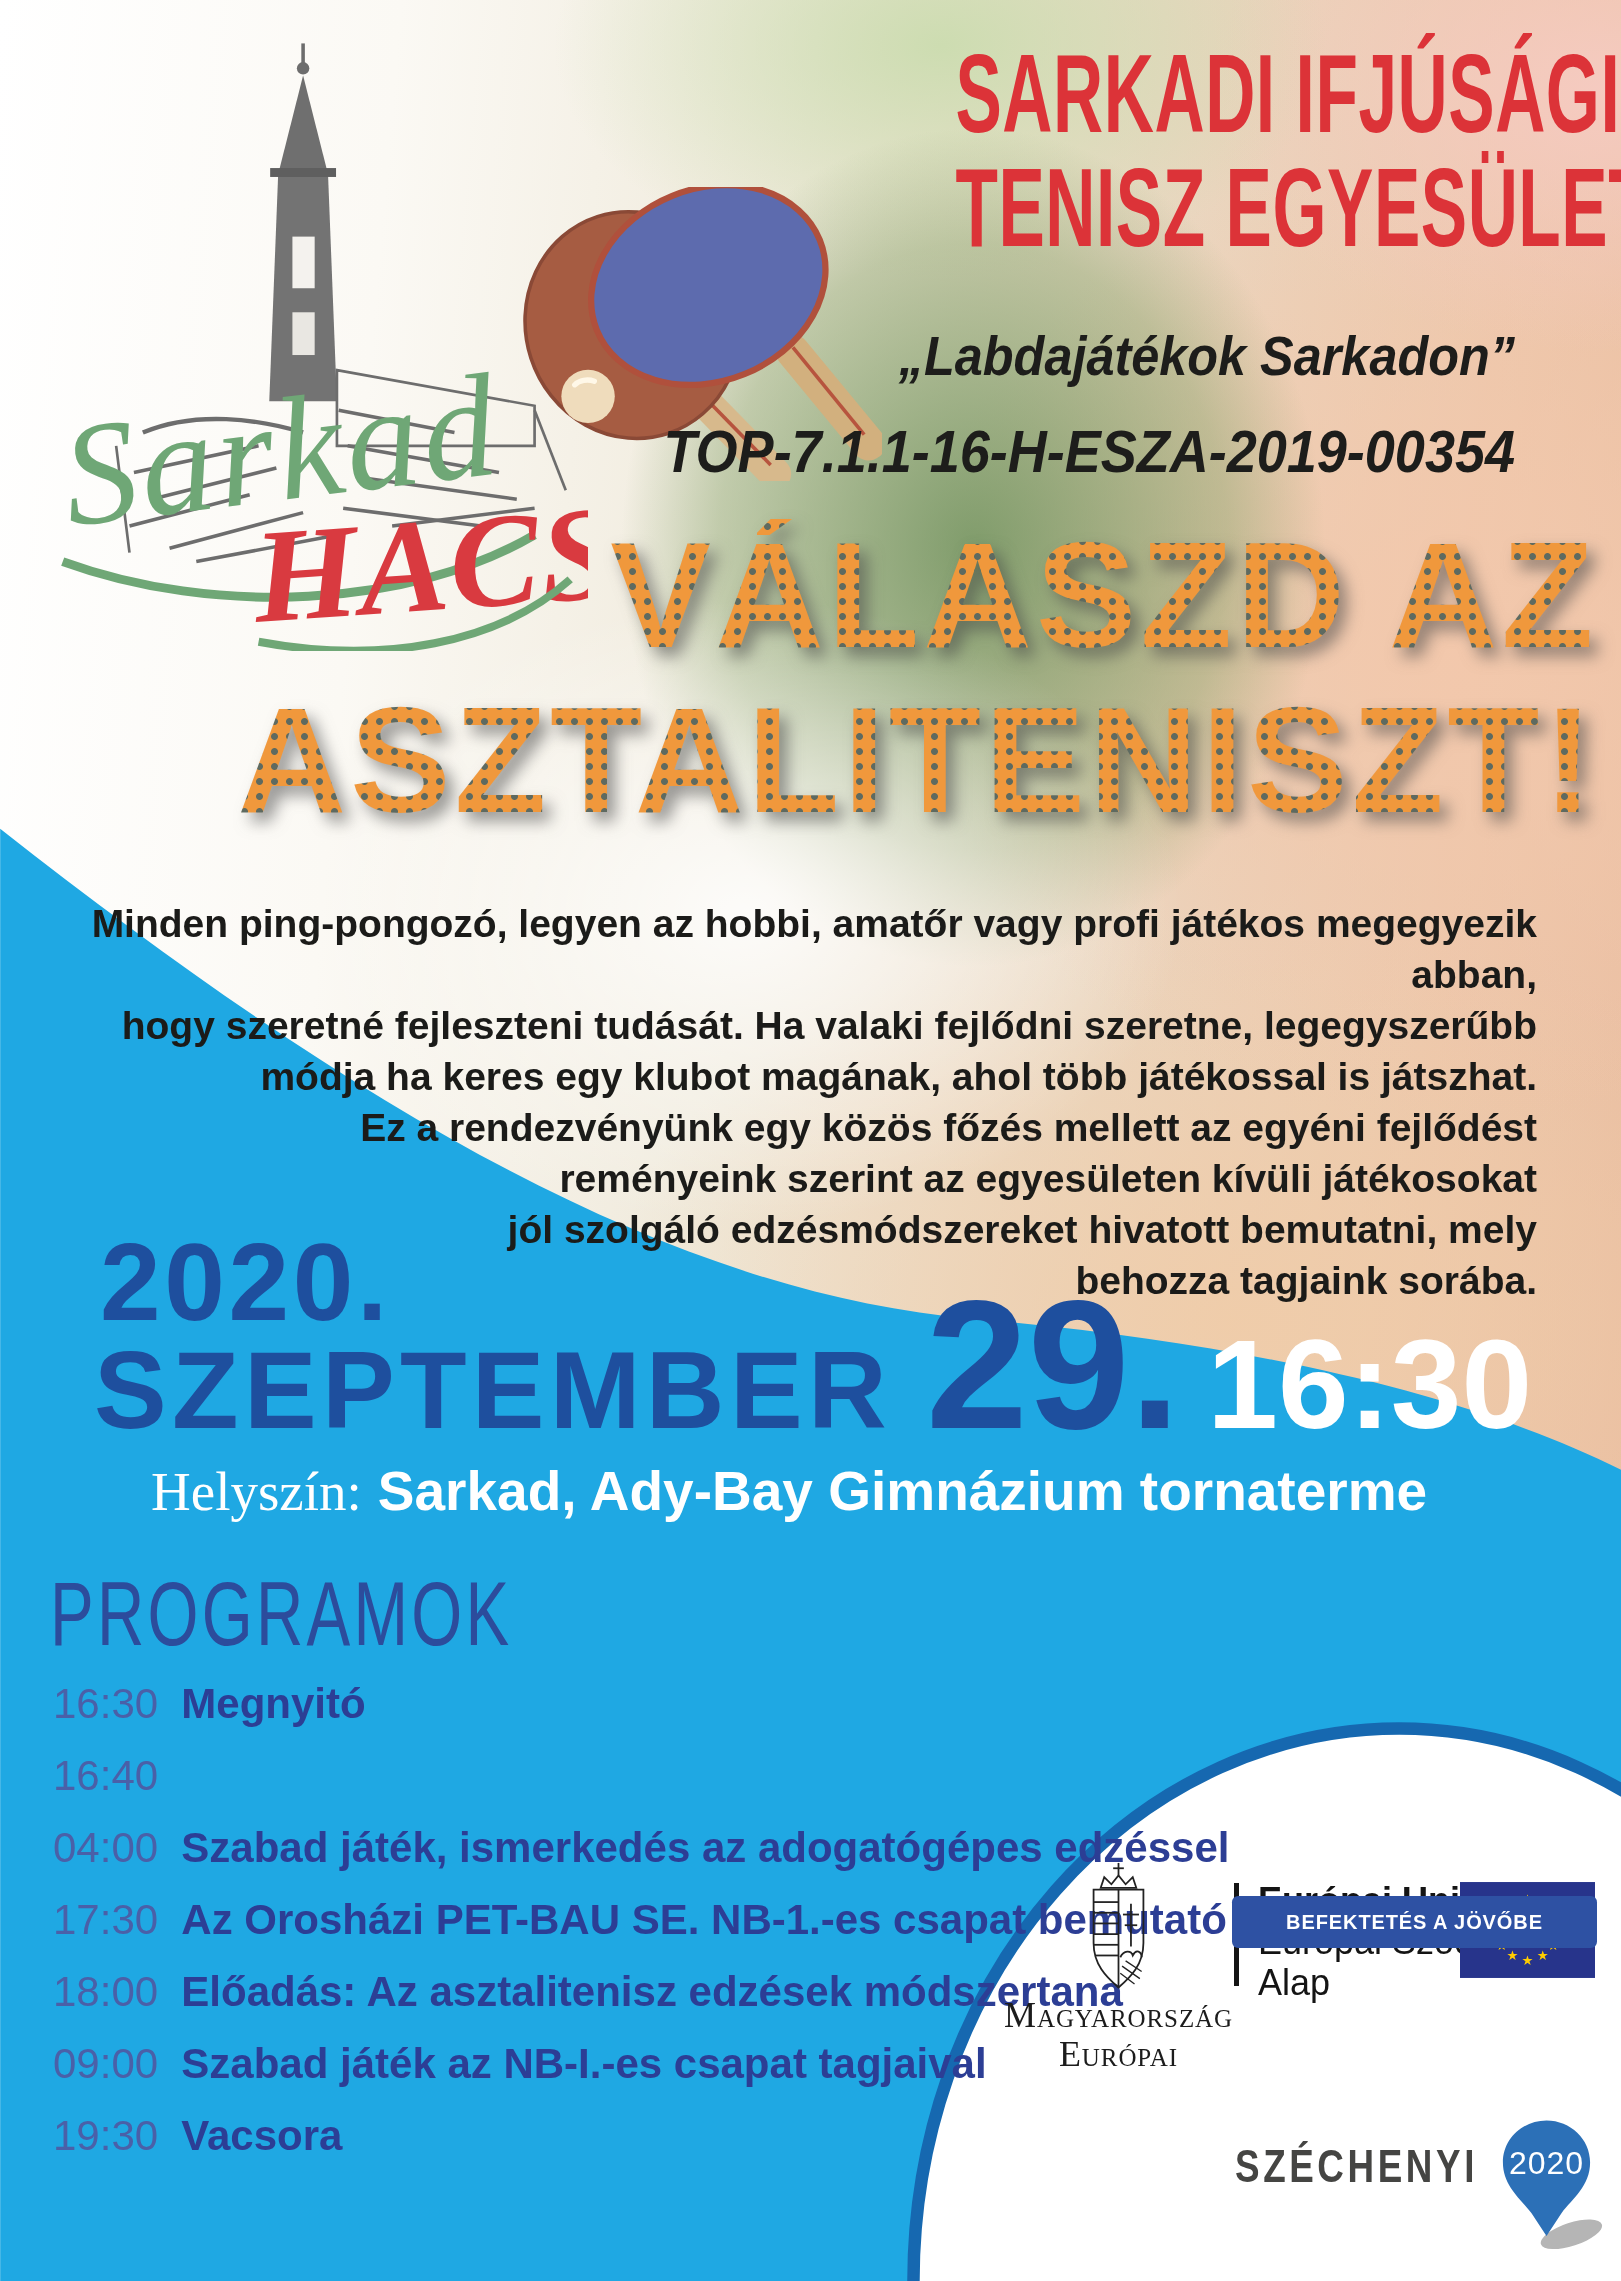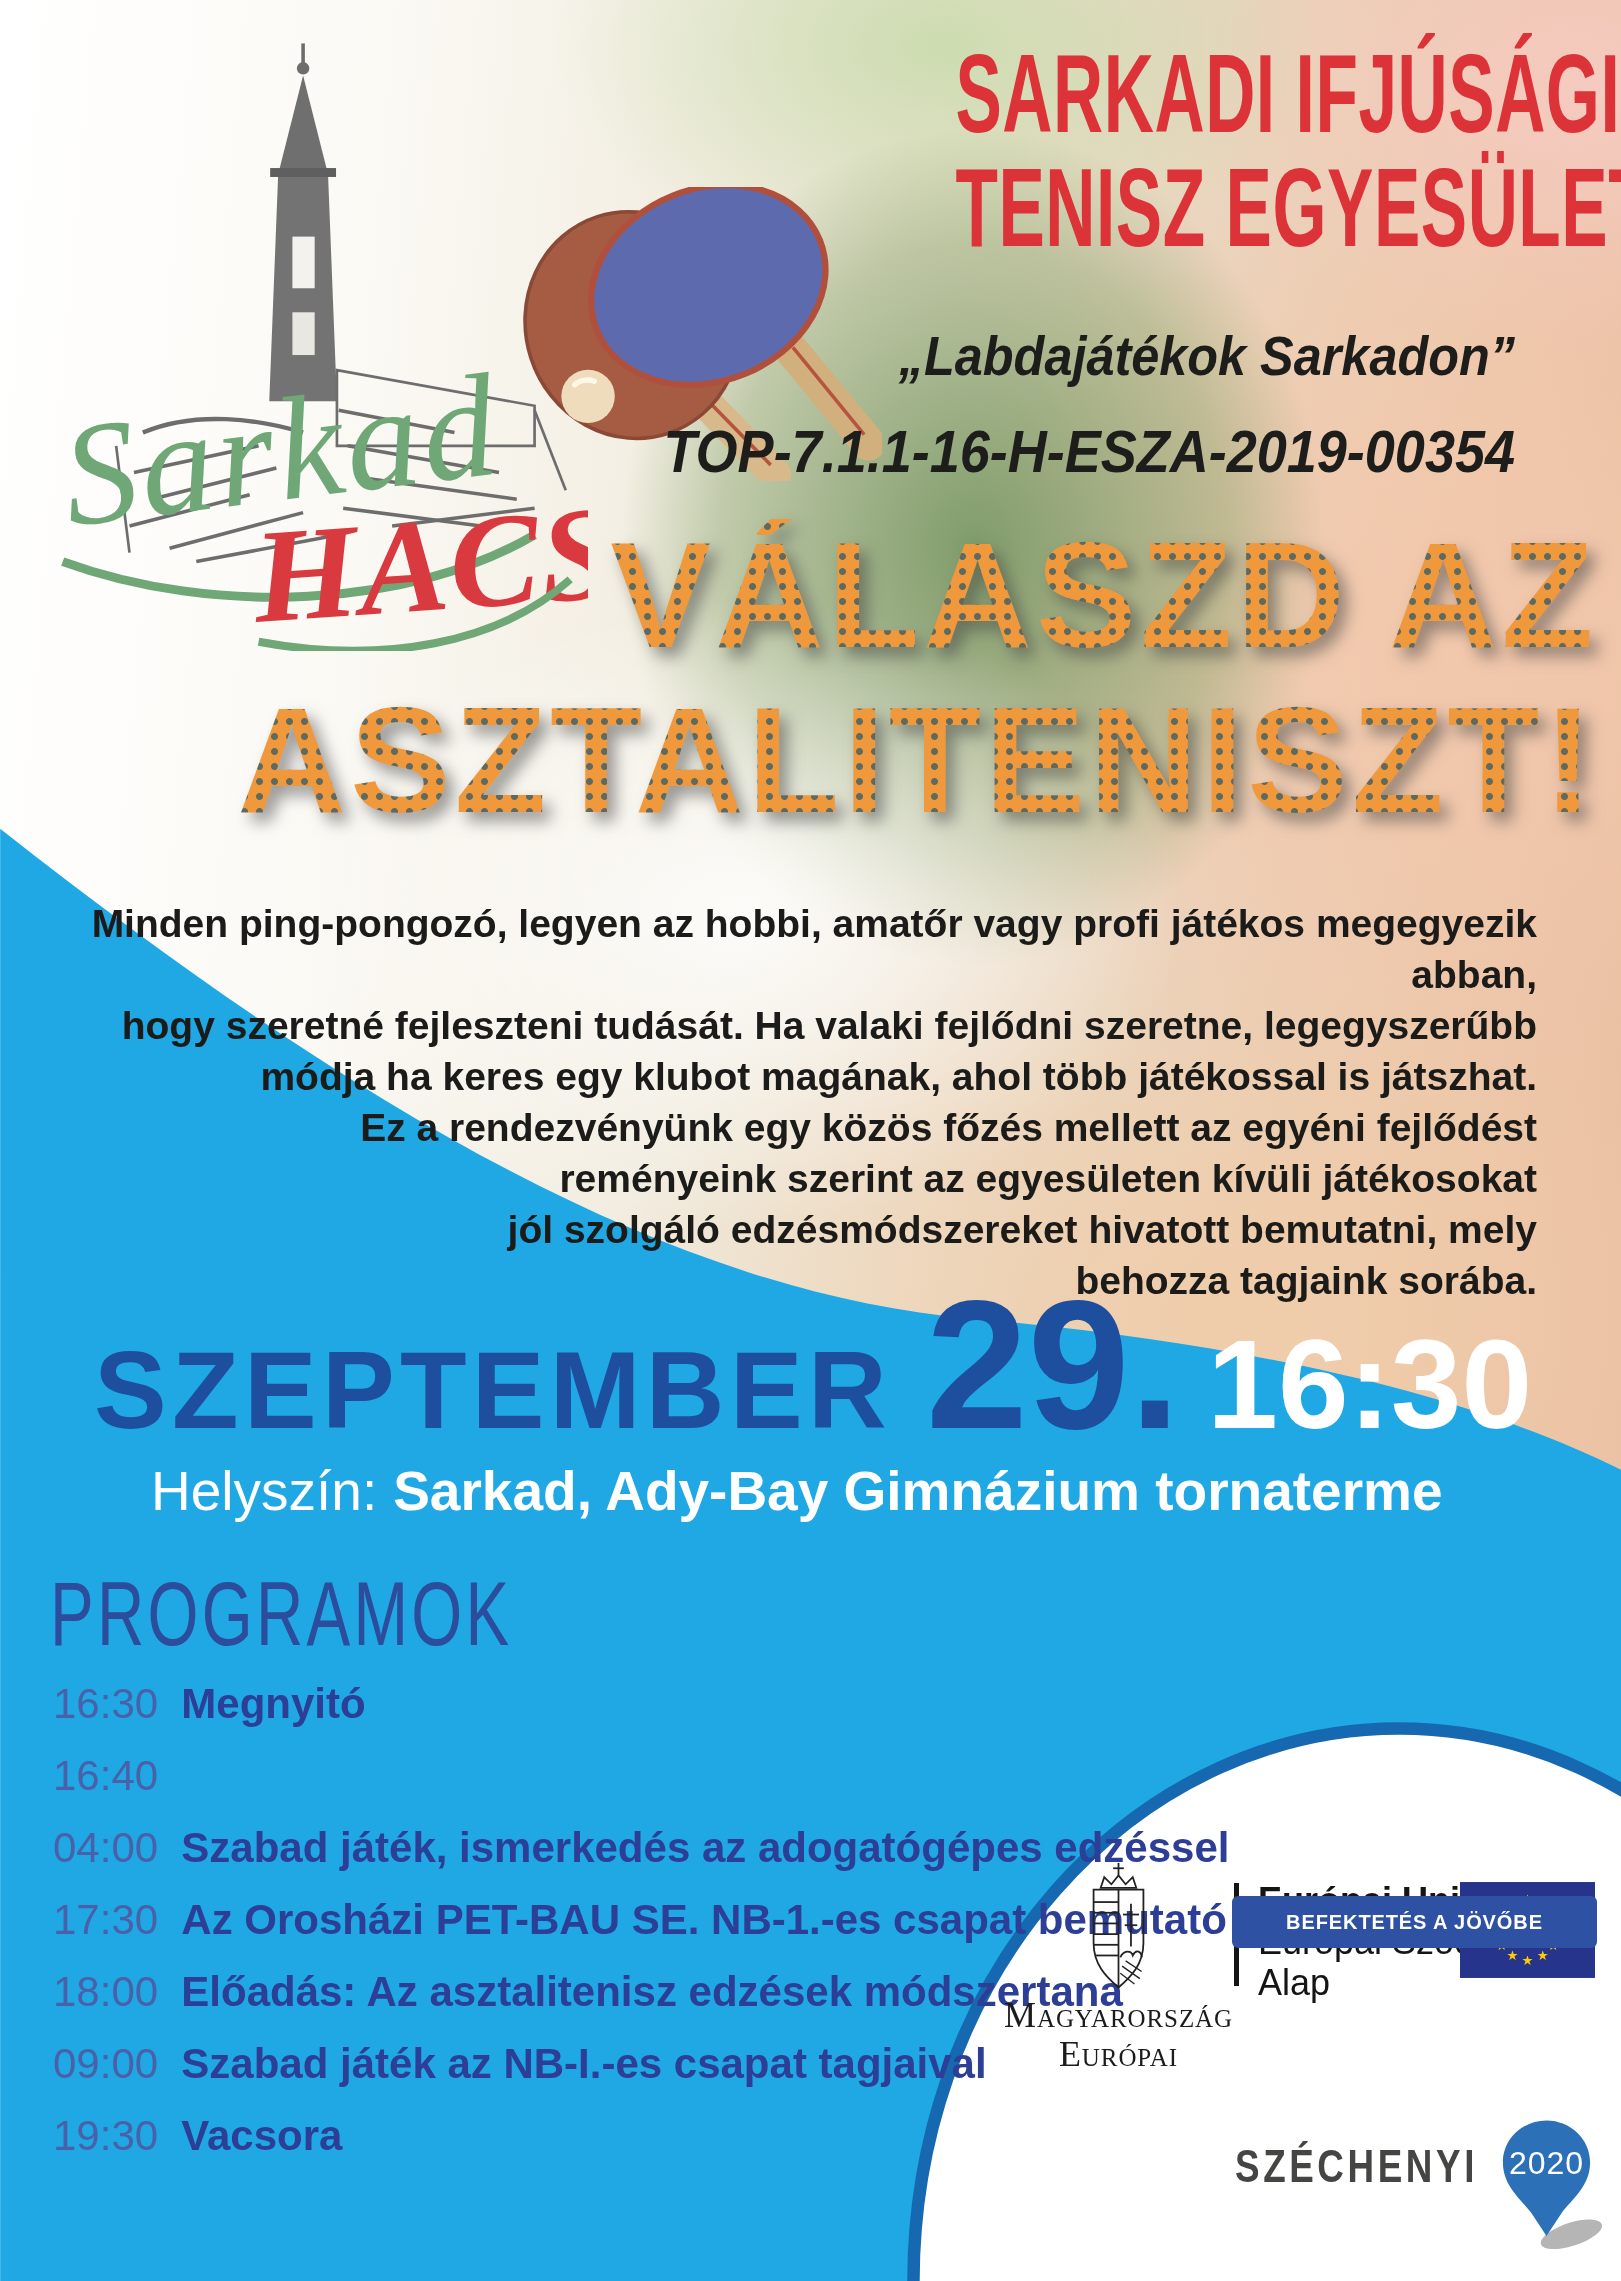--- a/index.html
+++ b/index.html
@@ -67,21 +67,21 @@
     position:absolute;left:94px;top:1273px;width:1515px;
     display:flex;align-items:baseline;line-height:1;
   }
   .date-month{font-weight:700;font-size:109px;color:#1E4F9E;letter-spacing:5.3px;}
   .date-day{font-weight:700;font-size:183px;color:#1E4F9E;margin-left:34px;}
   .date-time{font-weight:700;font-size:127px;color:#ffffff;margin-left:27px;}
   .location-line{
     position:absolute;left:151px;top:1461px;font-size:55px;color:#ffffff;
     white-space:nowrap;line-height:1.1;
   }
-  .location-label{font-weight:400;}
+  .location-label{font-weight:400;font-family:Liberation Serif, serif;}
   .location-value{font-weight:700;margin-left:16px;}
 
   
   .programs-heading{
     position:absolute;left:50px;top:1568px;
     font-weight:400;font-size:91px;line-height:1;color:#2C4C9C;
     letter-spacing:4.5px;transform:scaleX(0.72);transform-origin:left top;white-space:nowrap;
   }
   .program-list{position:absolute;left:53px;top:1682px;width:1034px;}
   .program-item{display:flex;align-items:baseline;margin-bottom:29px;line-height:43px;white-space:nowrap;}
@@ -184,20 +184,21 @@
   <div class="intro">
     <div>Minden ping-pongozó, legyen az hobbi, amatőr vagy profi játékos megegyezik abban,</div>
     <div>hogy szeretné fejleszteni tudását. Ha valaki fejlődni szeretne, legegyszerűbb</div>
     <div>módja ha keres egy klubot magának, ahol több játékossal is játszhat.</div>
     <div>Ez a rendezvényünk egy közös főzés mellett az egyéni fejlődést</div>
     <div>reményeink szerint az egyesületen kívüli játékosokat</div>
     <div>jól szolgáló edzésmódszereket hivatott bemutatni, mely</div>
     <div>behozza tagjaink sorába.</div>
   </div>
 
+  <div class="date-year">2020.</div>
   <div class="date-row">
     <span class="date-month">SZEPTEMBER</span>
     <span class="date-day">29.</span>
     <span class="date-time">16:30</span>
   </div>
   <div class="location-line">
     <span class="location-label">Helyszín:</span><span class="location-value">Sarkad, Ady-Bay Gimnázium tornaterme</span>
   </div>
 
   <div class="programs-heading">PROGRAMOK</div>

